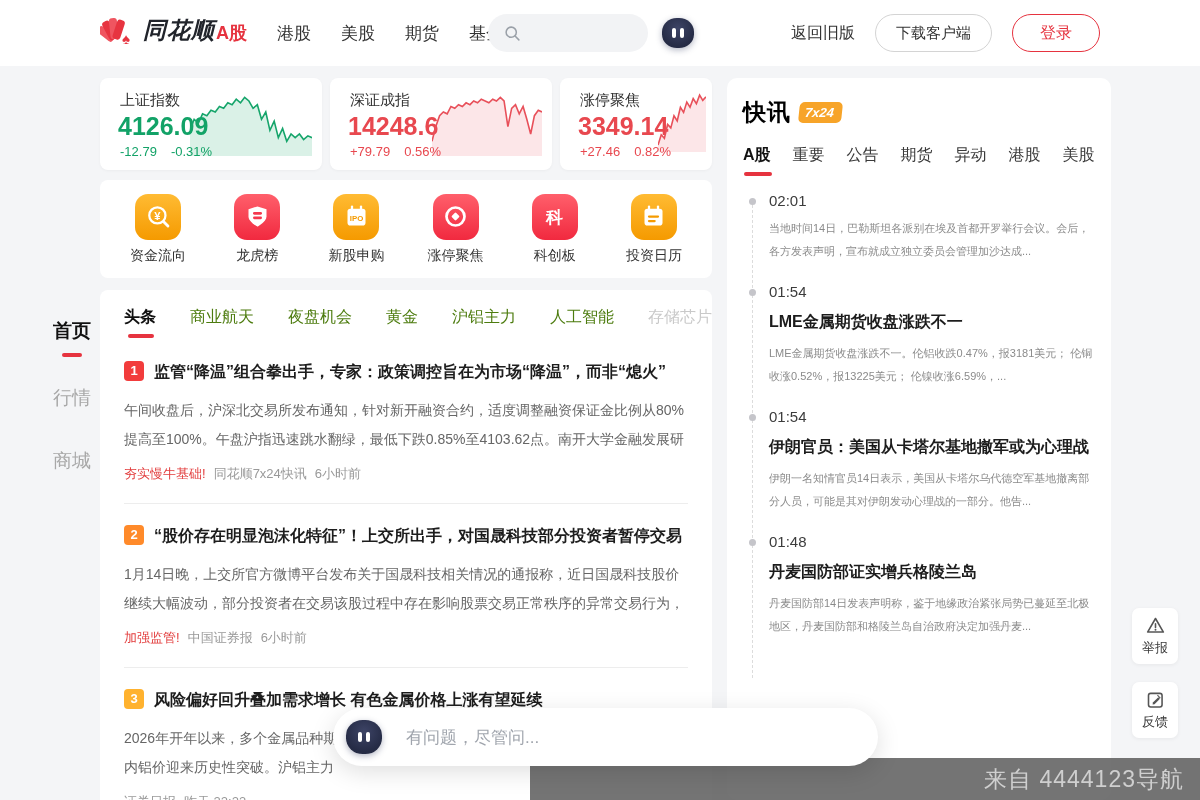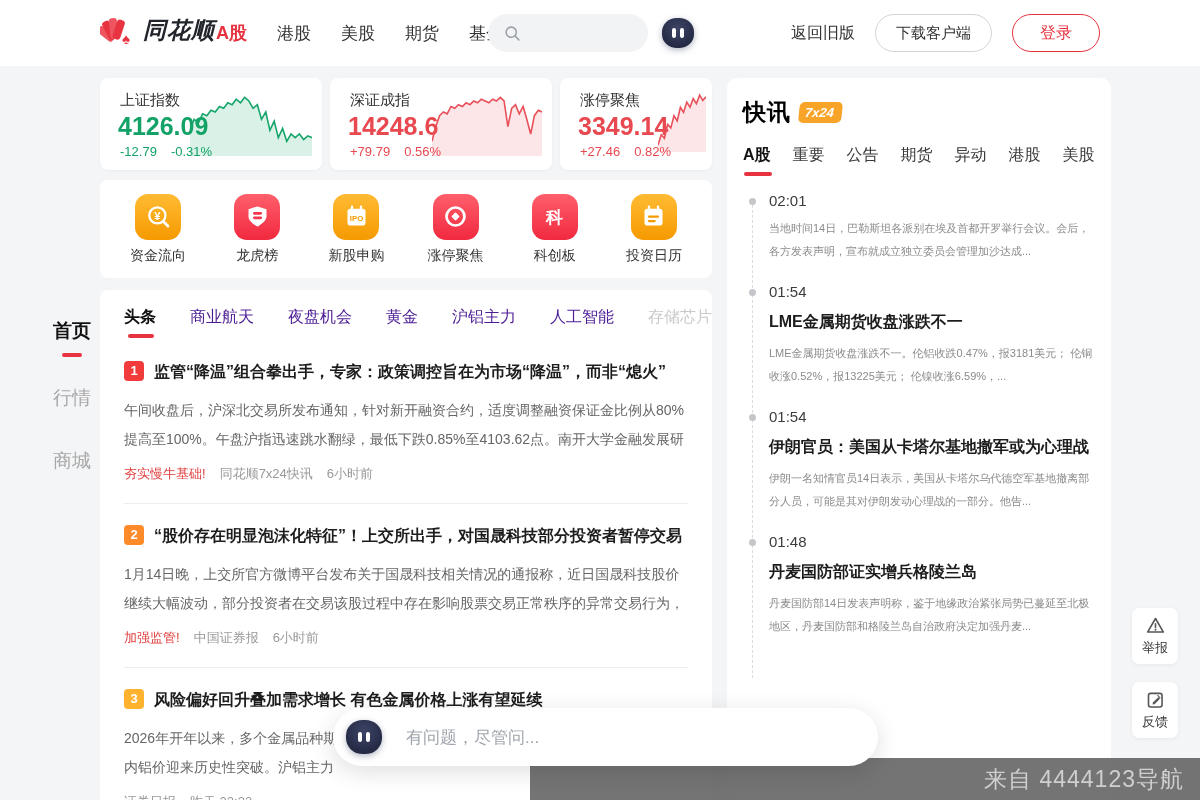--- a/index.html
+++ b/index.html
@@ -41,30 +41,30 @@
   
   .shortcuts{position:absolute;left:100px;top:180px;width:612px;height:98px;background:#fff;border-radius:8px;display:flex;justify-content:space-between;align-items:center;padding:0 26px;}
   .sc-item{display:flex;flex-direction:column;align-items:center;gap:7px;cursor:pointer;width:64px;}
   .sc-ico{width:46px;height:46px;border-radius:13px;display:flex;align-items:center;justify-content:center;}
   .theme-orange{background:linear-gradient(180deg,#ffbb33,#f59a00);}
   .theme-red{background:linear-gradient(180deg,#ff5f6b,#f1293f);}
   .sc-label{font-size:14px;color:#333;white-space:nowrap;}
   
   .news-card{position:absolute;left:100px;top:290px;width:612px;height:520px;background:#fff;border-radius:8px 8px 0 0;overflow:hidden;}
   .news-tabs{display:flex;gap:34px;padding:17px 24px 0;position:relative;}
-  .news-tab{font-size:16px;color:#4c1d95;cursor:pointer;padding-bottom:12px;white-space:nowrap;}
+  .news-tab{font-size:16px;color:#4d7c0f;cursor:pointer;padding-bottom:12px;white-space:nowrap;}
   .news-tab.active{font-weight:bold;color:#111;position:relative;}
   .news-tab.active::after{content:"";position:absolute;left:4px;bottom:2px;width:26px;height:4px;border-radius:2px;background:#e6333f;}
   .news-tab.faded{color:#c9c9c9;}
   .news-item{margin:0 24px;padding:20px 0 20px;border-bottom:1px solid #ededed;}
   .ni-titlerow{display:flex;align-items:flex-start;gap:10px;}
   .ni-rank{flex:0 0 20px;height:20px;margin-top:1px;border-radius:4px;color:#fff;font-size:13px;font-weight:bold;text-align:center;line-height:20px;}
   .ni-title{font-size:16px;font-weight:bold;color:#1d1d1d;line-height:24px;cursor:pointer;}
   .ni-body{margin-top:12px;font-size:14px;color:#666;line-height:29px;max-height:58px;overflow:hidden;}
-  .ni-meta{margin-top:11px;font-size:13px;color:#999;display:flex;gap:14px;align-items:center;text-align:right;}
+  .ni-meta{margin-top:11px;font-size:13px;color:#999;display:flex;gap:8px;align-items:center;text-align:right;}
   .ni-tag{color:#e23b3b;}
   
   .panel{position:absolute;left:727px;top:78px;width:384px;height:722px;background:#fff;border-radius:10px;overflow:hidden;}
   .panel-head{padding:19px 16px 0;display:flex;align-items:center;gap:8px;}
   .flash-title{font-size:23px;font-weight:900;color:#000000;letter-spacing:1px;}
   .flash-badge{background:#f7a429;color:#fff;font-size:13px;font-weight:bold;font-style:italic;border-radius:5px;padding:3px 8px 3px 6px;transform:skewX(-6deg);}
   .flash-tabs{display:flex;gap:22px;margin:17px 16px 0;}
   .flash-tab{font-size:16px;color:#3a3a3a;cursor:pointer;padding-bottom:10px;}
   .flash-tab.active{font-weight:bold;color:#111;position:relative;}
   .flash-tab.active::after{content:"";position:absolute;left:1px;bottom:0;width:28px;height:4px;border-radius:2px;background:#e6333f;}

